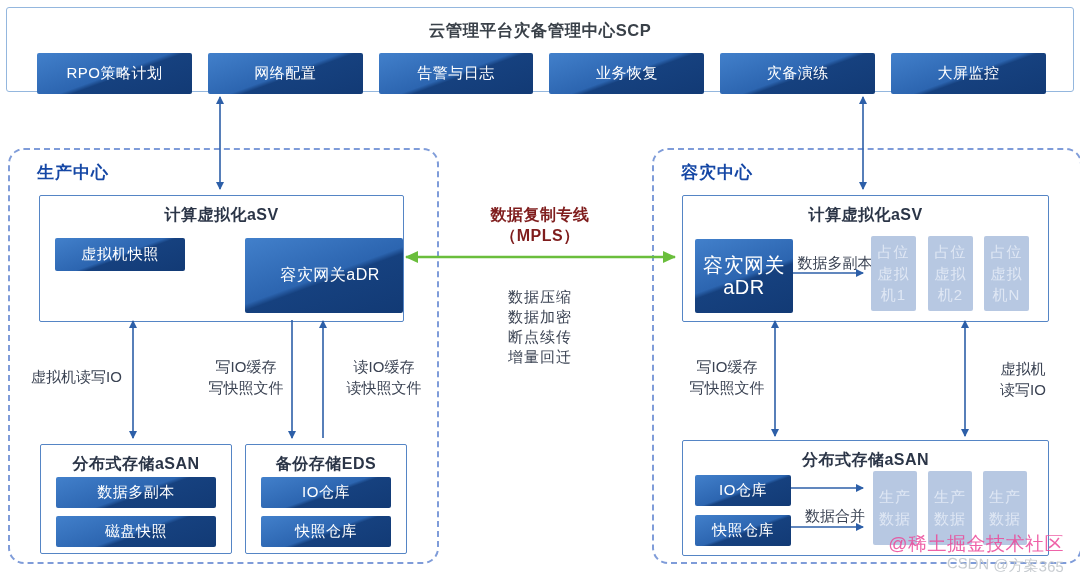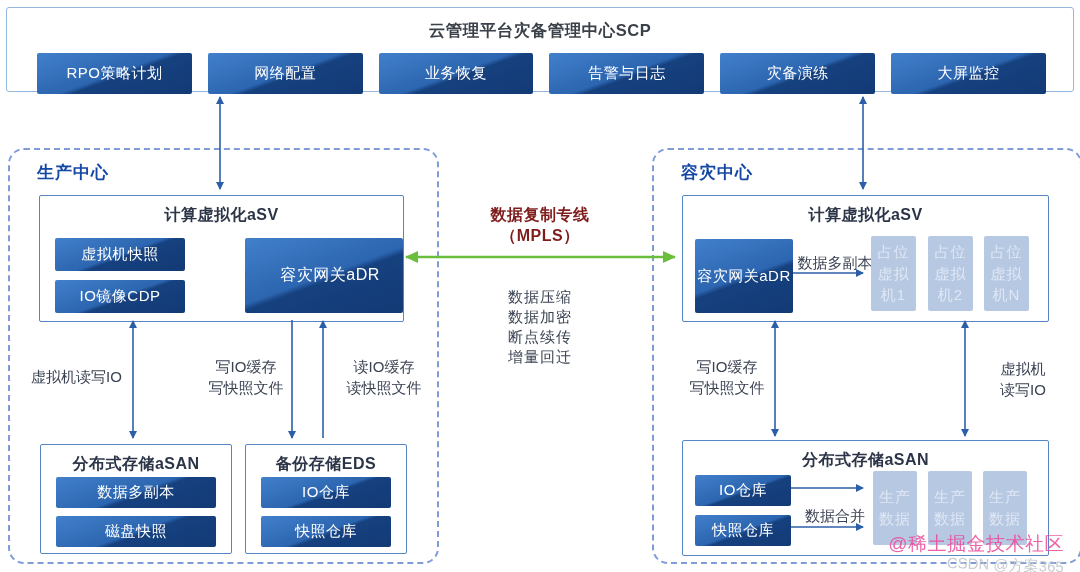--- a/index.html
+++ b/index.html
@@ -51,34 +51,33 @@
 </head>
 <body>
 
 <div id="stage">
 
   <div id="scp-box">
     <div id="scp-title">云管理平台灾备管理中心SCP</div>
     <div id="scp-buttons">
       <div class="node-dark">RPO策略计划</div>
       <div class="node-dark">网络配置</div>
+      <div class="node-dark">告警与日志</div>
       <div class="node-dark">业务恢复</div>
-      <div class="node-dark">告警与日志</div>
       <div class="node-dark">灾备演练</div>
       <div class="node-dark">大屏监控</div>
     </div>
   </div>
 
   <div class="dashed-box" style="left:8px;top:148px;width:427px;height:412px;">
     <div class="section-label">生产中心</div>
 
     <div class="white-box" style="left:29px;top:45px;width:363px;height:125px;">
       <div class="box-title">计算虚拟化aSV</div>
       <div class="node-dark" style="position:absolute;left:15px;top:42px;width:130px;height:33px;">虚拟机快照</div>
-      <div class="node-dark" style="position:absolute;left:15px;top:84px;width:130px;height:33px;">IO镜像CDP</div>
       <div class="node-dark" style="position:absolute;left:205px;top:42px;width:146px;height:75px;font-size:16px;padding-left:12px;">容灾网关aDR</div>
     </div>
 
     <div class="side-label" style="left:19px;top:216px;width:95px;">虚拟机读写IO</div>
     <div class="side-label" style="left:161px;top:206px;width:150px;">
       <div>写IO缓存</div>
       <div>写快照文件</div>
     </div>
     <div class="side-label" style="left:299px;top:206px;width:150px;">
       <div>读IO缓存</div>
@@ -107,21 +106,21 @@
     <div>数据加密</div>
     <div>断点续传</div>
     <div>增量回迁</div>
   </div>
 
   <div class="dashed-box" style="left:652px;top:148px;width:426px;height:412px;">
     <div class="section-label">容灾中心</div>
 
     <div class="white-box" style="left:28px;top:45px;width:365px;height:125px;">
       <div class="box-title">计算虚拟化aSV</div>
-      <div class="node-dark" style="position:absolute;left:12px;top:43px;width:98px;height:74px;flex-direction:row;line-height:22px;font-size:15px;">
+      <div class="node-dark" style="position:absolute;left:12px;top:43px;width:98px;height:74px;flex-direction:column;line-height:22px;font-size:20px;">
         <div>容灾网关</div>
         <div>aDR</div>
       </div>
       <div class="side-label" style="left:114px;top:56px;width:76px;">数据多副本</div>
       <div class="node-light" style="position:absolute;left:188px;top:40px;width:45px;height:75px;">占位虚拟机1</div>
       <div class="node-light" style="position:absolute;left:245px;top:40px;width:45px;height:75px;">占位虚拟机2</div>
       <div class="node-light" style="position:absolute;left:301px;top:40px;width:45px;height:75px;">占位虚拟机N</div>
     </div>
 
     <div class="side-label" style="left:6px;top:206px;width:134px;">

